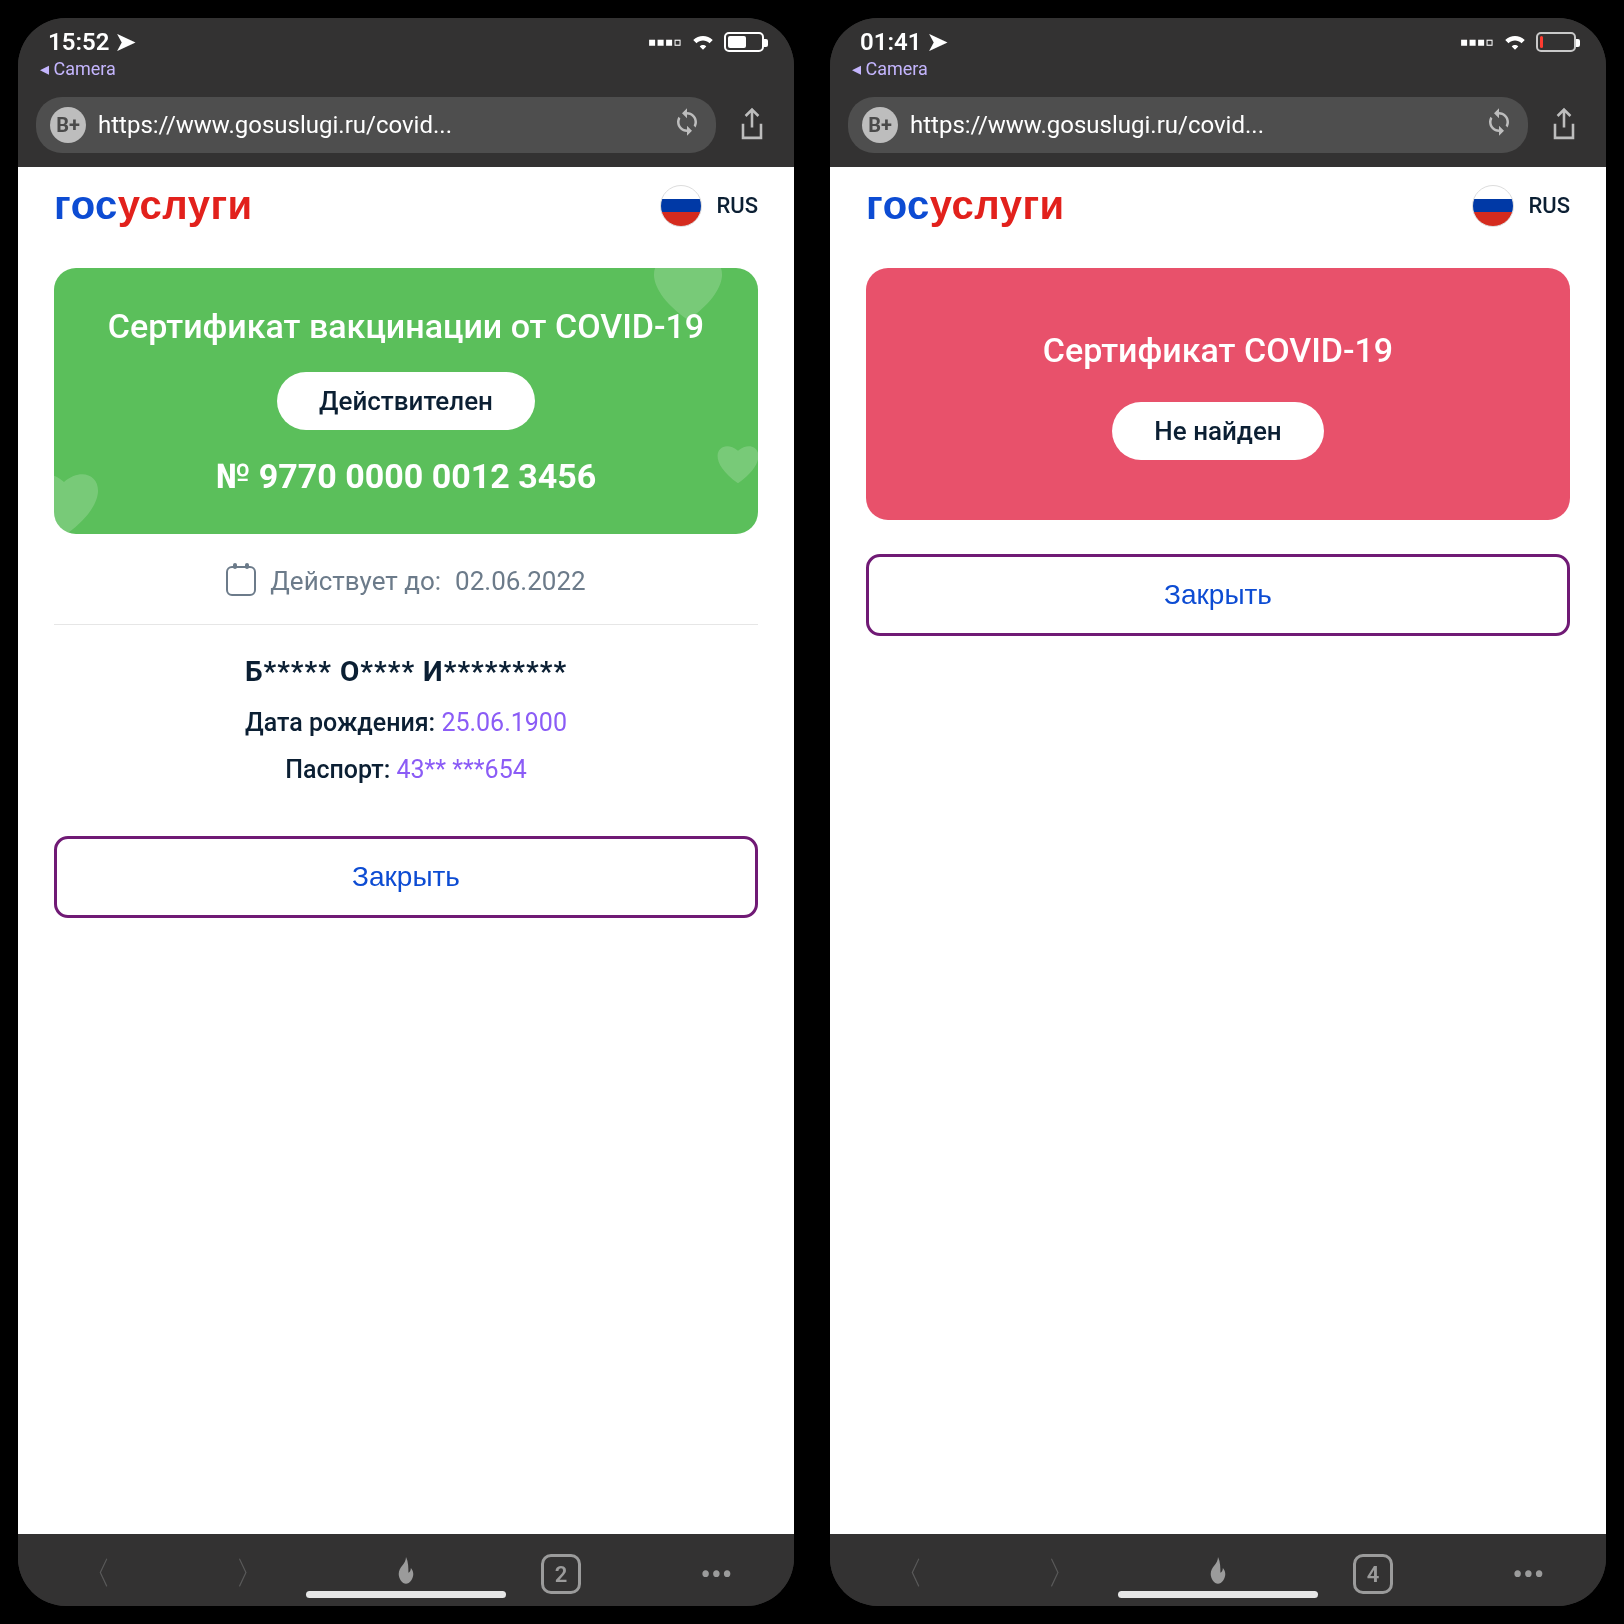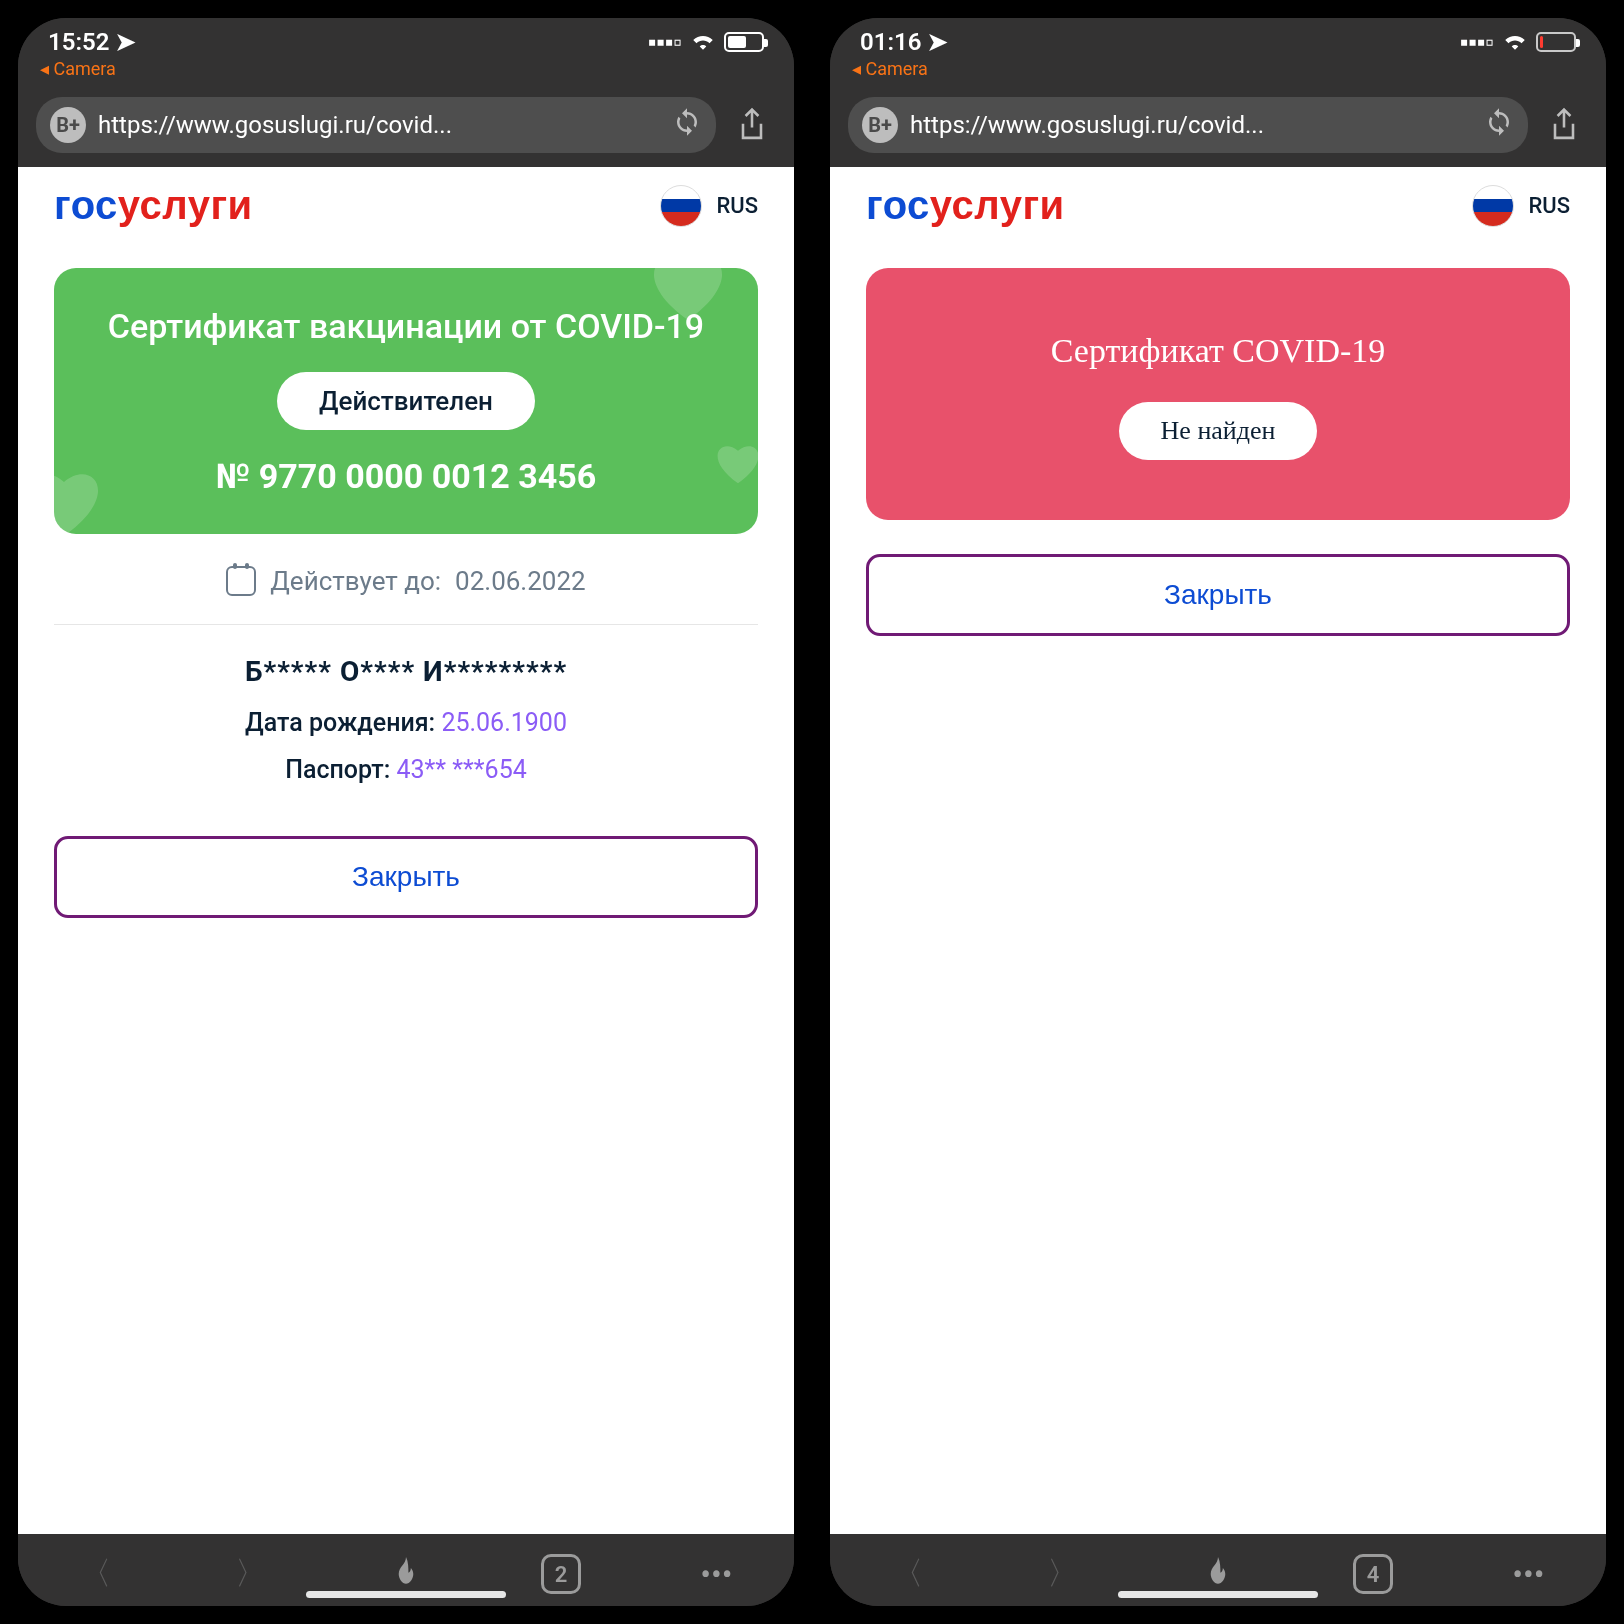--- a/index.html
+++ b/index.html
@@ -28,21 +28,21 @@
     justify-content: space-between;
     align-items: center;
     padding: 10px 30px 2px 30px;
     font-size: 24px;
     font-weight: 600;
   }
   .status-left { display: flex; align-items: center; gap: 6px; }
   .status-right { display: flex; align-items: center; gap: 8px; }
   .back-app {
     background: #333232;
-    color: #f97316;
+    color: #c4b5fd;
     font-size: 18px;
     padding: 0 22px 8px 22px;
   }
   .address-bar {
     background: #333232;
     display: flex;
     align-items: center;
     padding: 10px 18px 14px 18px;
     gap: 12px;
   }
@@ -116,21 +116,21 @@
   }
   .card {
     border-radius: 22px;
     padding: 36px 28px 38px 28px;
     text-align: center;
     color: #fff;
     position: relative;
     overflow: hidden;
   }
   .card.green { background: #5bbf5b; }
-  .card.red   { background: #e8516b; font-family: Liberation Serif, serif; }
+  .card.red   { background: #e8516b; }
   .card h2 {
     font-size: 34px;
     font-weight: 500;
     line-height: 1.35;
     margin-bottom: 22px;
   }
   .card.red h2 { margin-top: 24px; margin-bottom: 28px; }
   .pill {
     background: #fff;
     color: #0b1f33;
@@ -356,21 +356,21 @@
       <span class="tab-count">2</span>
     </div>
     <div class="nav-btn">•••</div>
   </div>
   <div class="home-indicator"></div>
 </div>
 
 <div class="phone">
   <div class="status-bar">
     <div class="status-left">
-      <span>01:16</span>
+      <span>01:41</span>
       <span>➤</span>
     </div>
     <div class="status-right">
       <span>▪▪▪▫</span>
       <span>
         <svg width="26" height="20" viewBox="0 0 24 18">
             <path fill="#fff" d="M12 18l-3-3c1.7-1.7 4.3-1.7 6 0l-3 3zm-6-6l-3-3c5-5 13-5 18 0l-3 3c-3.3-3.3-8.7-3.3-12 0z"></path>
           </svg>
       </span>
       <span class="battery low">

